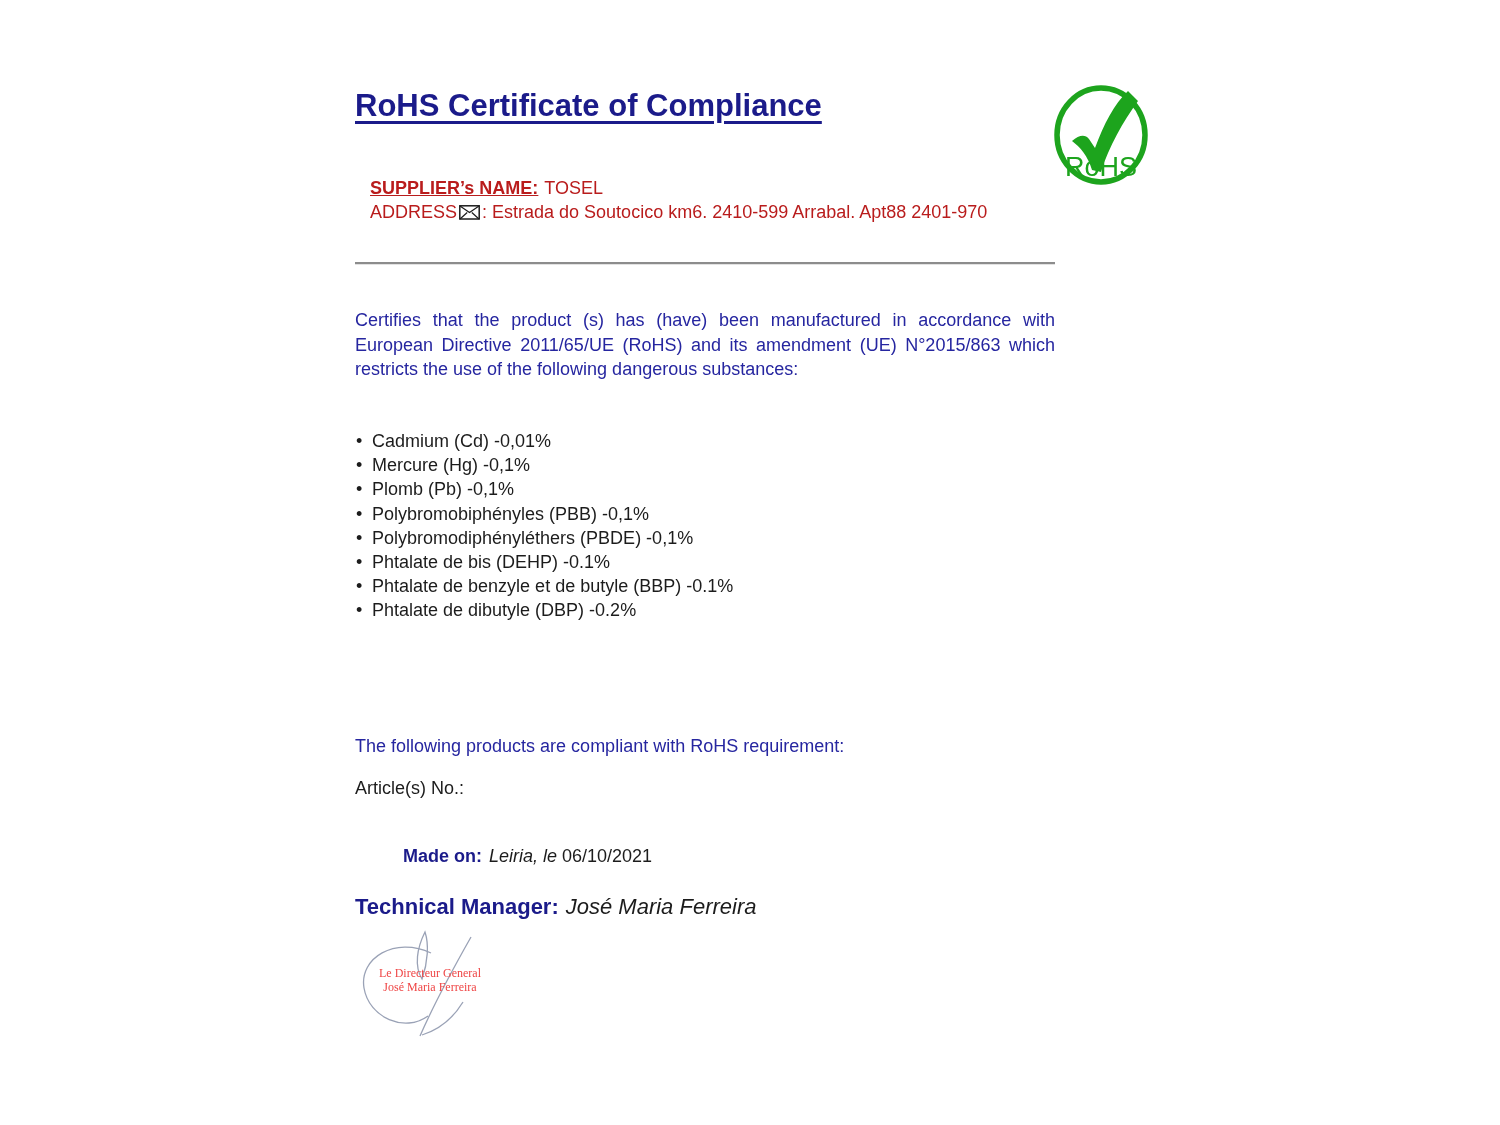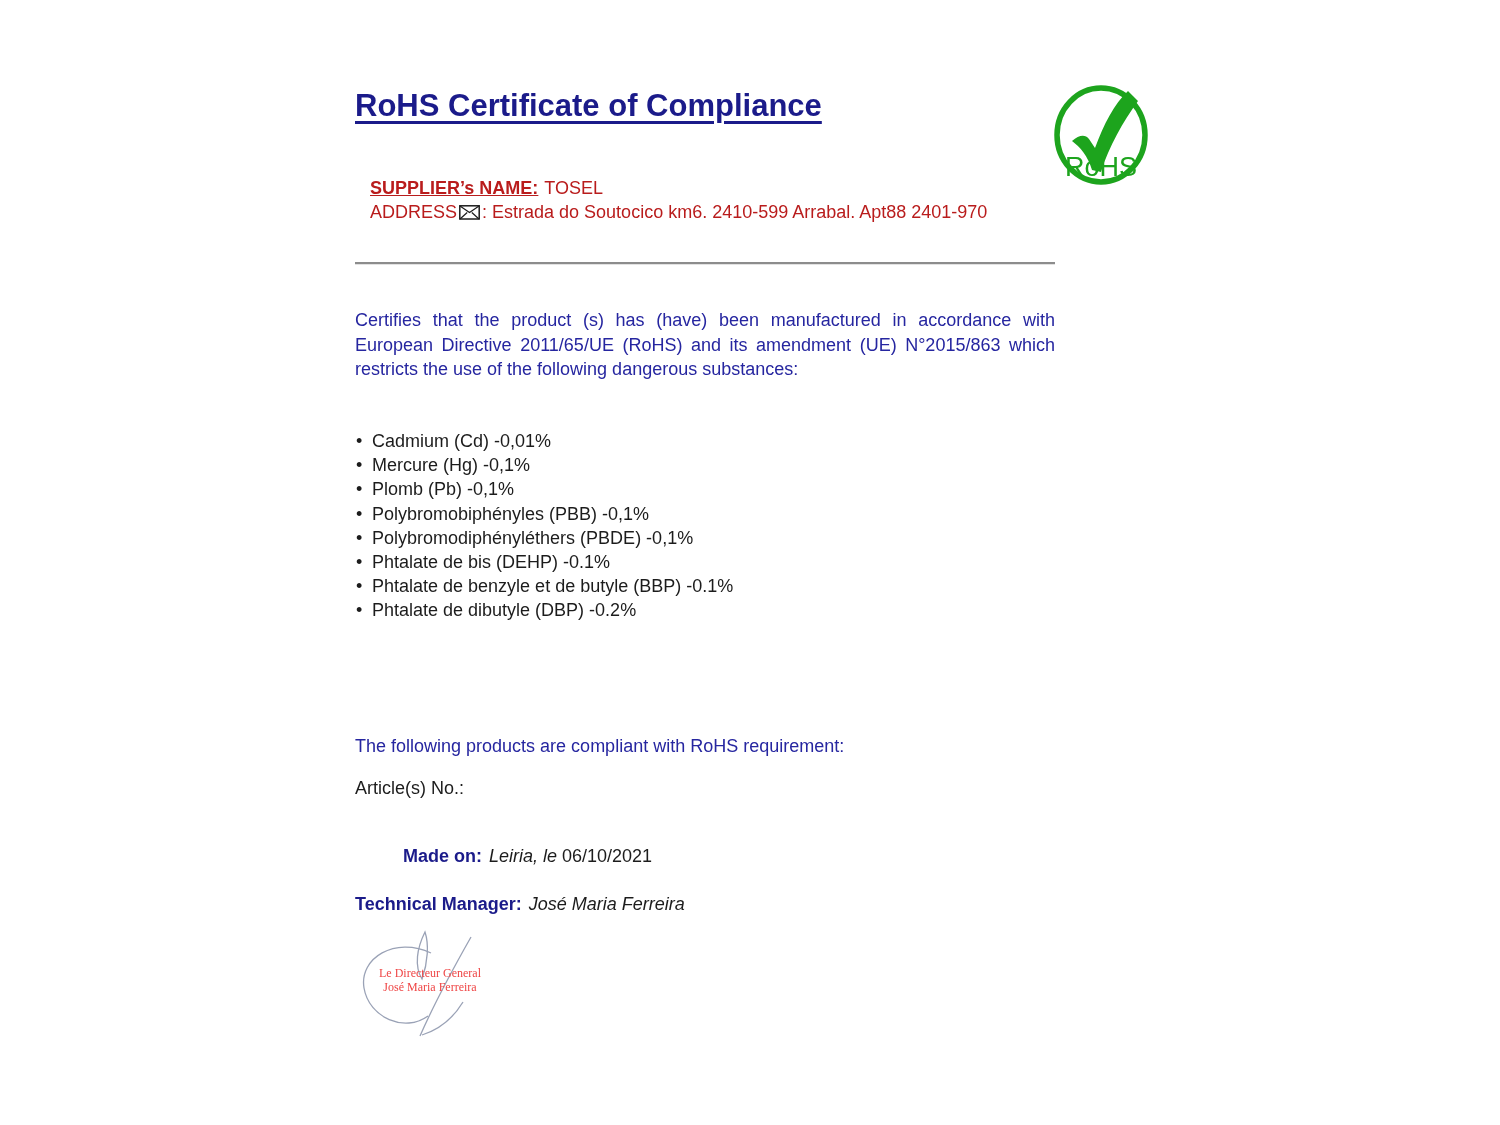--- a/index.html
+++ b/index.html
@@ -43,21 +43,21 @@
   
   .substances{left:355px;top:429px;width:700px;list-style:none;margin:0;padding:0;
     font-size:18px;line-height:24.2px;color:#1c1c1c;}
   .substances li{position:relative;padding-left:17px;}
   .substances li::before{content:"\2022";position:absolute;left:1px;}
 
   .compliance-line{left:355px;top:736px;width:700px;font-size:18px;color:#2626a0;}
   .article-line{left:355px;top:778px;width:700px;font-size:18px;color:#1c1c1c;}
 
   .made-on{left:355px;top:846px;width:700px;font-size:18px;margin-left:48px;}
-  .tech-manager{left:355px;top:894px;width:700px;font-size:18px;}
+  .tech-manager{left:355px;top:894px;width:700px;font-size:22px;}
   .navy-label{font-weight:bold;color:#1b1b8a;}
   .italic-val{font-style:italic;color:#1c1c1c;margin-left:7px;}
   .plain-val{color:#1c1c1c;margin-left:5px;}
 
   
   .signature{left:355px;top:922px;width:160px;height:125px;}
   .signature svg{position:absolute;left:0;top:0;}
   .sig-text{
     position:absolute;left:20px;top:44px;width:110px;text-align:center;
     font-family:"Liberation Serif", serif;font-size:12px;line-height:14px;color:#ef4444;

